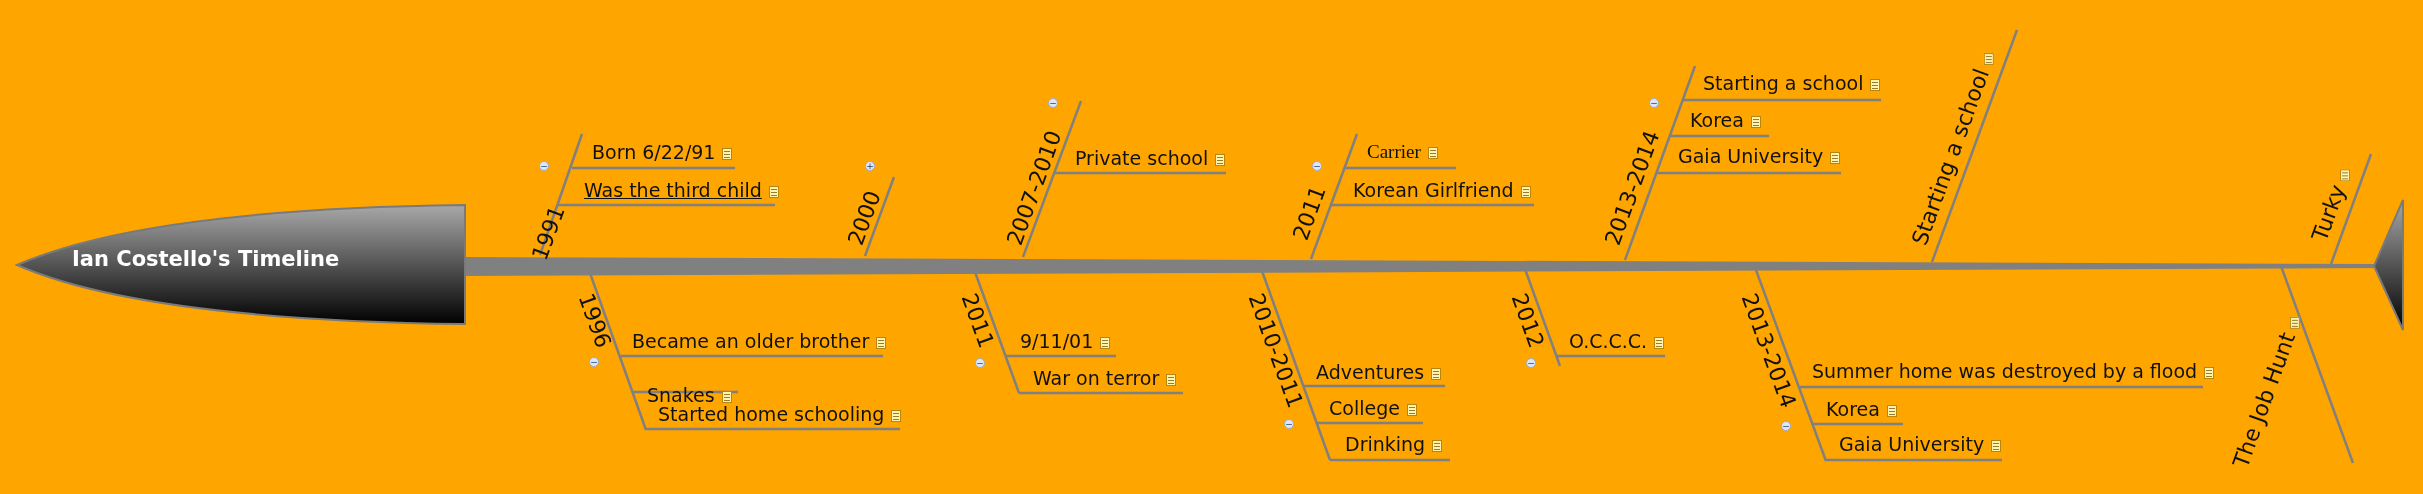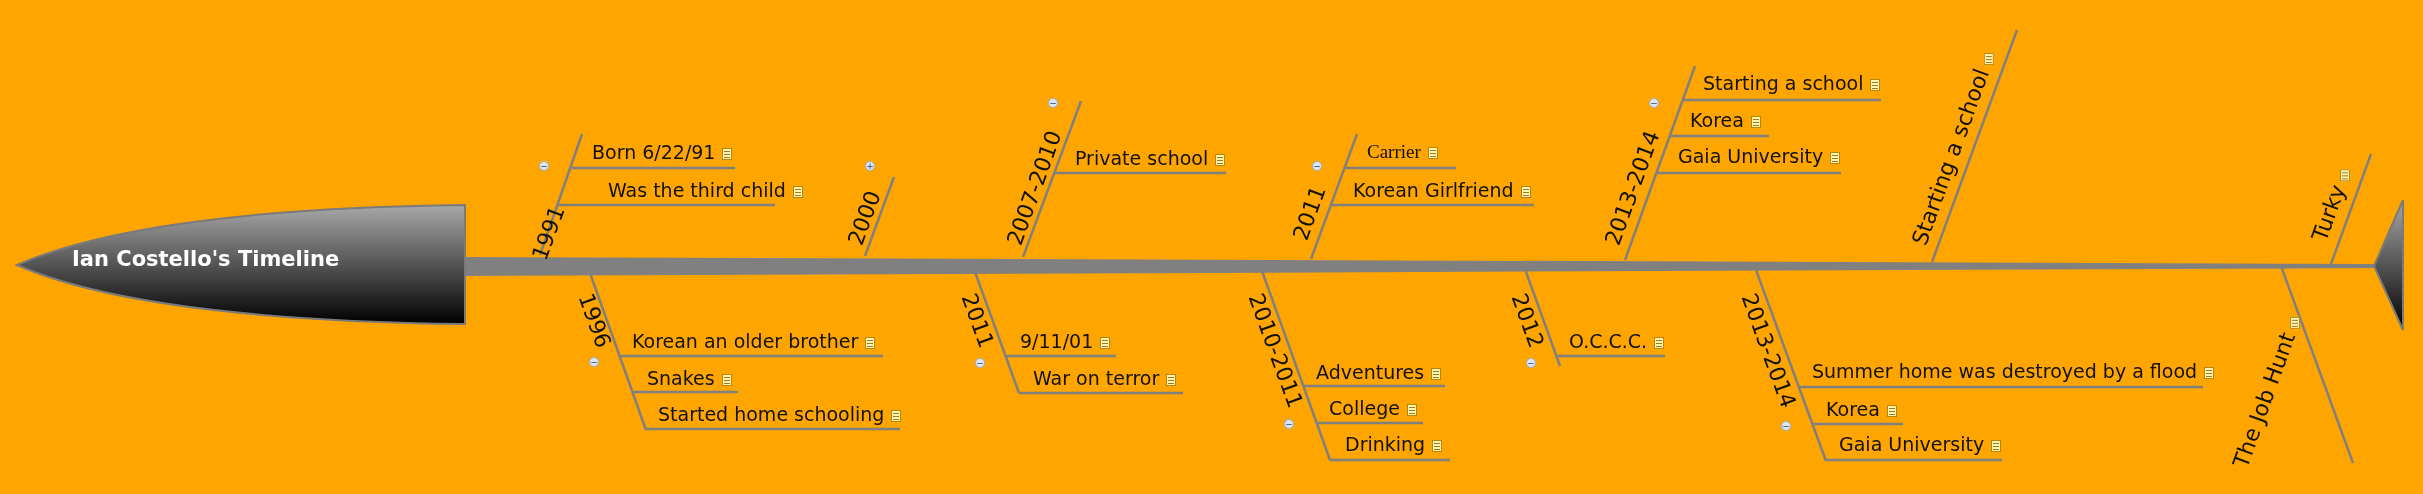--- a/index.html
+++ b/index.html
@@ -94,21 +94,21 @@
 <div class="tgl" style="left:1312px; top:161px;">−</div>
 
 <div class="cat" style="left:1600px; top:240px; transform:rotate(-70deg);">2013-2014</div>
 <div class="tgl" style="left:1649px; top:98px;">−</div>
 
 <div class="cat" style="left:1907px; top:240px; transform:rotate(-70deg);"><span>Starting a school</span><span class="note" style="transform:rotate(70deg);"></span></div>
 
 <div class="cat" style="left:2307px; top:236px; transform:rotate(-70deg);"><span>Turky</span><span class="note" style="transform:rotate(70deg);"></span></div>
 
 <div class="lbl" style="left:592px; top:141px;"><span>Born 6/22/91</span><span class="note"></span></div>
-<div class="lbl" style="left:608px; top:179px;"><span>Was the third child</span><span class="note"></span></div>
+<div class="lbl" style="left:584px; top:179px;text-decoration:underline;"><span>Was the third child</span><span class="note"></span></div>
 
 <div class="lbl" style="left:1075px; top:147px;"><span>Private school</span><span class="note"></span></div>
 
 <div class="lbl" style="left:1367px; top:141px;font-family:Liberation Serif, serif;"><span>Carrier</span><span class="note"></span></div>
 <div class="lbl" style="left:1353px; top:179px;"><span>Korean Girlfriend</span><span class="note"></span></div>
 
 <div class="lbl" style="left:1703px; top:72px;"><span>Starting a school</span><span class="note"></span></div>
 <div class="lbl" style="left:1690px; top:109px;"><span>Korea</span><span class="note"></span></div>
 <div class="lbl" style="left:1678px; top:145px;"><span>Gaia University</span><span class="note"></span></div>
 
@@ -122,22 +122,22 @@
 <div class="tgl" style="left:1284px; top:419px;">−</div>
 
 <div class="cat" style="left:1530px; top:290px; transform:rotate(70deg);">2012</div>
 <div class="tgl" style="left:1526px; top:358px;">−</div>
 
 <div class="cat" style="left:1760px; top:290px; transform:rotate(70deg);">2013-2014</div>
 <div class="tgl" style="left:1781px; top:421px;">−</div>
 
 <div class="cat" style="left:2288px; top:298px; transform:rotate(-70deg) translate(-175px, 0);"><span>The Job Hunt</span><span class="note" style="transform:rotate(70deg);"></span></div>
 
-<div class="lbl" style="left:632px; top:330px;"><span>Korean an older brother</span><span class="note"></span></div>
-<div class="lbl" style="left:647px; top:367px;"><span>Snakes</span><span class="note"></span></div>
+<div class="lbl" style="left:632px; top:330px;"><span>Became an older brother</span><span class="note"></span></div>
+<div class="lbl" style="left:647px; top:384px;"><span>Snakes</span><span class="note"></span></div>
 <div class="lbl" style="left:658px; top:403px;"><span>Started home schooling</span><span class="note"></span></div>
 
 <div class="lbl" style="left:1020px; top:330px;"><span>9/11/01</span><span class="note"></span></div>
 <div class="lbl" style="left:1033px; top:367px;"><span>War on terror</span><span class="note"></span></div>
 
 <div class="lbl" style="left:1316px; top:361px;"><span>Adventures</span><span class="note"></span></div>
 <div class="lbl" style="left:1329px; top:397px;"><span>College</span><span class="note"></span></div>
 <div class="lbl" style="left:1345px; top:433px;"><span>Drinking</span><span class="note"></span></div>
 
 <div class="lbl" style="left:1569px; top:330px;"><span>O.C.C.C.</span><span class="note"></span></div>

